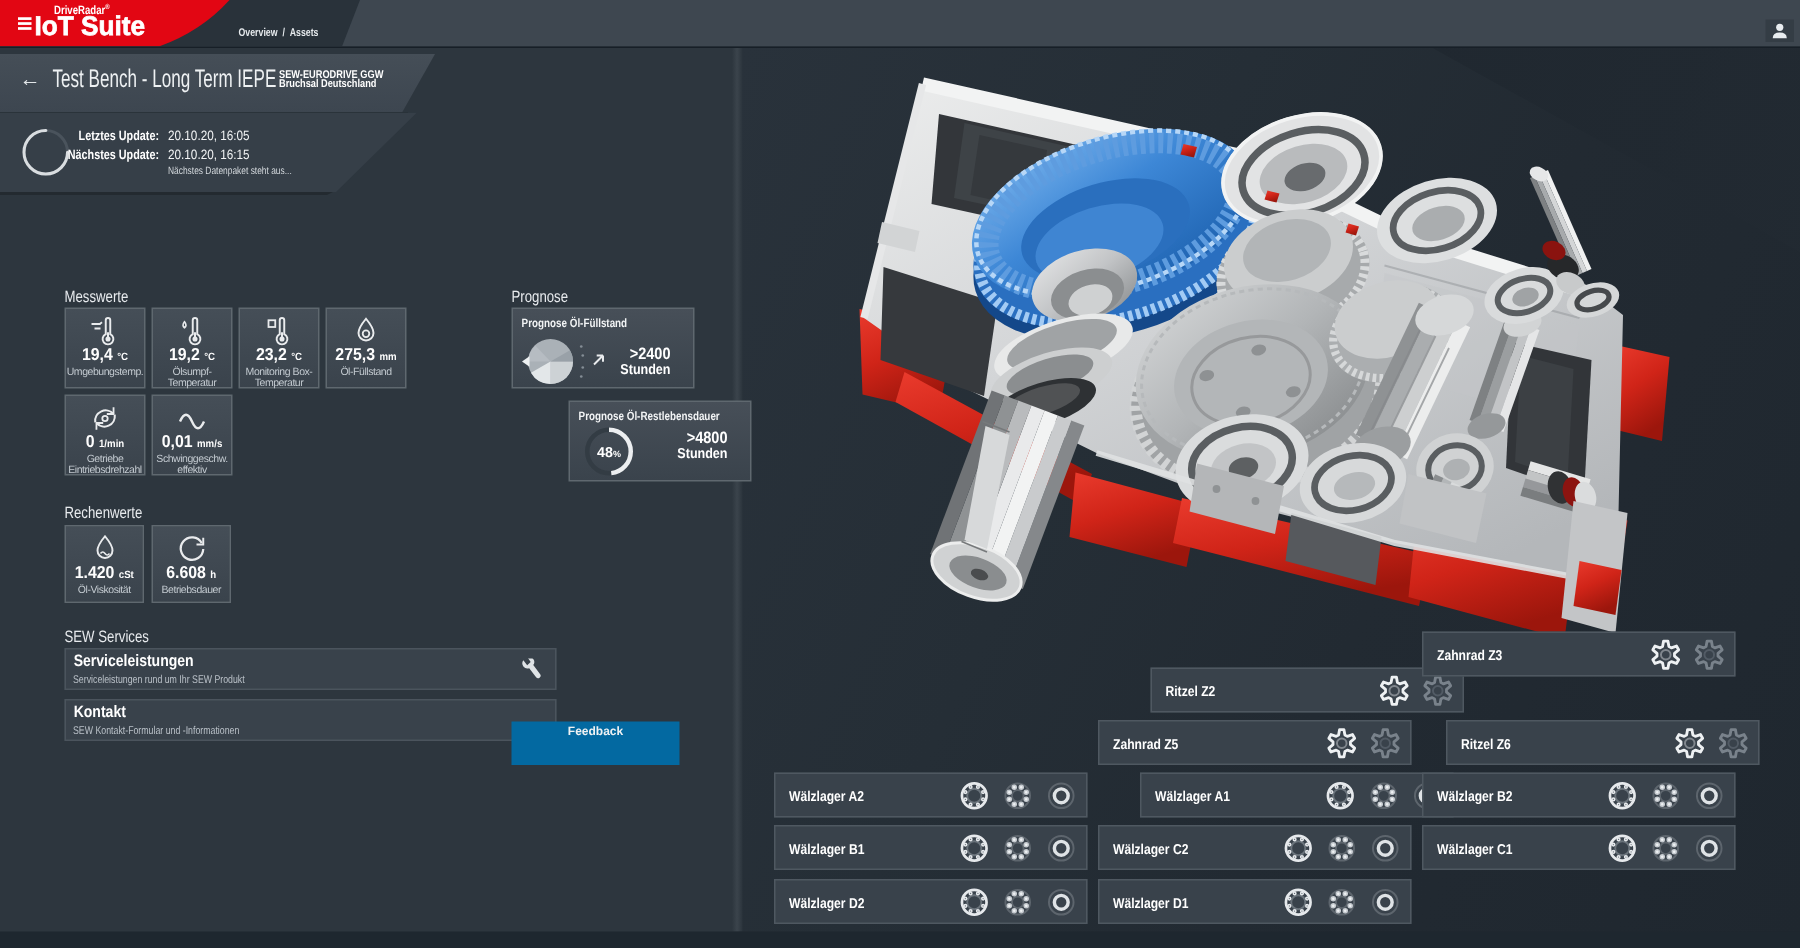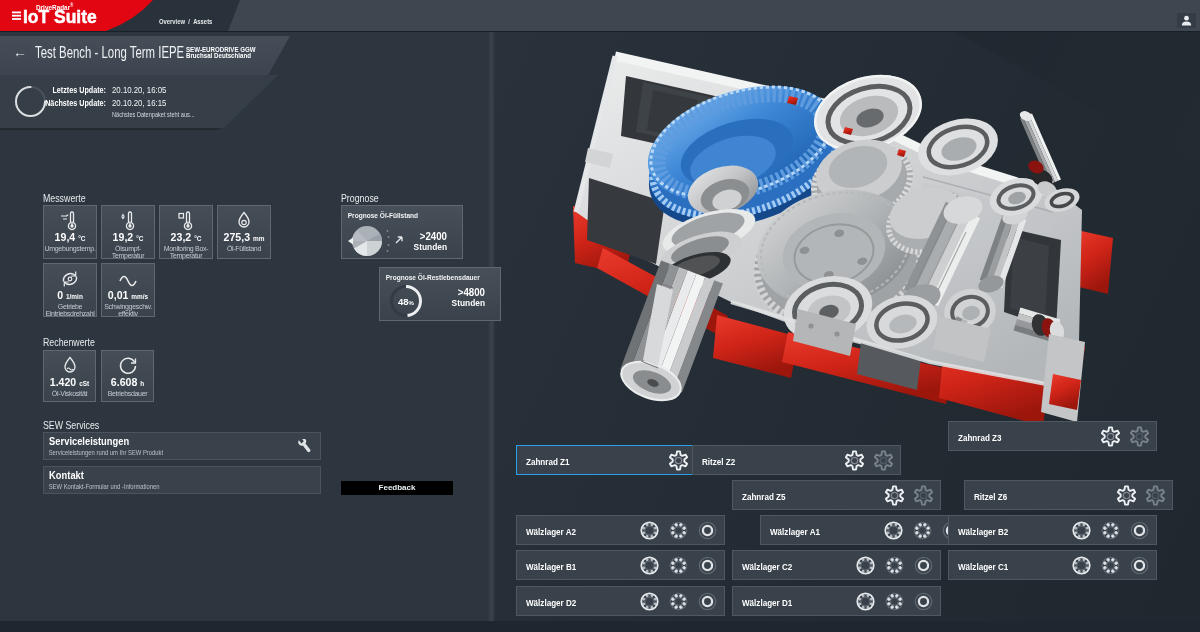--- a/index.html
+++ b/index.html
@@ -5,21 +5,21 @@
   html,body{margin:0;padding:0;background:#2d363e;}
   #root{position:relative;width:1200px;height:632px;overflow:hidden;font-family:"Liberation Sans",sans-serif;background:#2d363e;}
   .abs{position:absolute;}
   .tile{position:absolute;width:54px;height:54px;box-sizing:border-box;background:linear-gradient(180deg,#454e57 0%,#3a434c 100%);border:1px solid #5f686f;text-align:center;color:#fff;}
   .tile .ic{height:22px;padding-top:4px;}
   .tile .val{font-size:11.5px;font-weight:bold;line-height:10px;color:#fdfdfd;transform:scaleX(.92);}
   .tile .unit{font-size:7px;font-weight:bold;}
   .tile .lbl{font-size:7px;line-height:7px;color:#c3cad0;margin-top:1px;letter-spacing:-.3px;}
   .pbox{position:absolute;left:341px;width:122px;height:54px;box-sizing:border-box;background:linear-gradient(180deg,#474f58 0%,#3a434c 100%);border:1px solid #5f686f;color:#fff;}
   .pbox .ttl{font-size:8px;font-weight:bold;color:#f2f4f5;padding:5px 0 0 7px;transform:scaleX(.82);transform-origin:0 0;white-space:nowrap;}
-  .sbox{position:absolute;left:43px;width:278px;height:28px;box-sizing:border-box;background:#39424b;border:1px solid #4b545d;color:#fff;}
+  .sbox{position:absolute;left:43px;width:328px;height:28px;box-sizing:border-box;background:#39424b;border:1px solid #4b545d;color:#fff;}
   .sbox .t1{font-size:11px;font-weight:bold;padding:3px 0 0 6px;line-height:11px;transform:scaleX(.85);transform-origin:0 0;white-space:nowrap;}
   .sbox .t2{font-size:7.5px;color:#bac1c8;padding:1px 0 0 6px;transform:scaleX(.78);transform-origin:0 0;white-space:nowrap;}
   .seclbl{position:absolute;font-size:11px;color:#e8ebee;transform:scaleX(.8);transform-origin:0 0;white-space:nowrap;}
   .btn{position:absolute;width:209px;height:30px;box-sizing:border-box;background:#39424b;border:1px solid #4f5861;color:#fff;}
   .btn .bl{position:absolute;left:9px;top:10px;font-size:9.5px;font-weight:bold;transform:scaleX(.85);transform-origin:0 0;white-space:nowrap;}
   .btn svg{position:absolute;top:4px;}
 </style>
 </head>
 <body>
 <div id="root">
@@ -356,21 +356,21 @@
     <div class="t2">Serviceleistungen rund um Ihr SEW Produkt</div>
     <svg style="position:absolute;right:8px;top:6px;" width="16" height="16" viewBox="0 0 16 16">
         <path d="M2,2 a3.4,3.4 0 0 0 4.6,4.6 L12,12 a1.7,1.7 0 0 0 2.4,-2.4 L9,4.2 A3.4,3.4 0 0 0 4.4,-0.4 L7,2.4 5,4.9 2,2 Z" transform="rotate(8 8 8)" fill="#dfe3e6"></path>
       </svg>
   </div>
   <div class="sbox" style="top:466px;">
     <div class="t1">Kontakt</div>
     <div class="t2">SEW Kontakt-Formular und -Informationen</div>
   </div>
 
-  <div class="abs" style="left:341px;top:481px;width:112px;height:14px;background:#000000;text-align:center;font-size:8px;font-weight:bold;color:#eef1f3;line-height:14px;">Feedback</div>
+  <div class="abs" style="left:341px;top:481px;width:112px;height:29px;background:#0369a1;text-align:center;font-size:8px;font-weight:bold;color:#eef1f3;line-height:14px;">Feedback</div>
 
 <svg width="0" height="0" style="position:absolute">
 <defs>
 <g id="cog">
   <path d="M8.39,4.99 L9.06,1.41 L11.94,1.41 L12.61,4.99 L14.21,5.91 L17.65,4.71 L19.09,7.20 L16.33,9.58 L16.33,11.42 L19.09,13.80 L17.65,16.29 L14.21,15.09 L12.61,16.01 L11.94,19.59 L9.06,19.59 L8.39,16.01 L6.79,15.09 L3.35,16.29 L1.91,13.80 L4.67,11.42 L4.67,9.58 L1.91,7.20 L3.35,4.71 L6.79,5.91 Z" fill="none" stroke-width="1.9" stroke-linejoin="round"></path>
   <circle cx="10.5" cy="10.5" r="3.2" fill="none" stroke-width="1.3" opacity="0.4"></circle>
 </g>
 <g id="brg1">
   <circle cx="10.5" cy="10.5" r="8.2" fill="none" stroke-width="1.8"></circle>
   <circle cx="10.5" cy="10.5" r="4.7" fill="none" stroke-width="1.3" stroke="#6a737b"></circle>
@@ -395,30 +395,21 @@
     <circle cx="4.86" cy="8.17" r="1.35" fill="#eef1f3"></circle>
     <circle cx="8.17" cy="4.86" r="1.35" fill="#eef1f3"></circle>
 </g>
 <g id="brg3">
   <circle cx="10.5" cy="10.5" r="8.2" fill="none" stroke-width="1.3" stroke="#5d656d"></circle>
   <circle cx="10.5" cy="10.5" r="4.6" fill="none" stroke-width="2.3"></circle>
 </g>
 </defs>
 </svg>
 
-  <div class="btn" style="left:516px;top:445px;border:1.5px solid #2aa0ee;">
-      <span class="bl">Zahnrad Z1</span>
-      <svg style="left:151px;" width="21" height="21" viewBox="0 0 21 21" color="#eef1f3" stroke="#eef1f3">
-        <use href="#cog"></use>
-      </svg>
-      <svg style="left:180px;" width="21" height="21" viewBox="0 0 21 21" color="#79828b" stroke="#79828b">
-        <use href="#cog"></use>
-      </svg>
-    </div>
-  <div class="btn" style="left:692px;top:445px;padding-left:12px;">
+  <div class="btn" style="left:767px;top:445px;padding-left:12px;">
       <span class="bl">Ritzel Z2</span>
       <svg style="left:151px;" width="21" height="21" viewBox="0 0 21 21" color="#eef1f3" stroke="#eef1f3">
         <use href="#cog"></use>
       </svg>
       <svg style="left:180px;" width="21" height="21" viewBox="0 0 21 21" color="#79828b" stroke="#79828b">
         <use href="#cog"></use>
       </svg>
     </div>
   <div class="btn" style="left:948px;top:421px;">
       <span class="bl">Zahnrad Z3</span>

